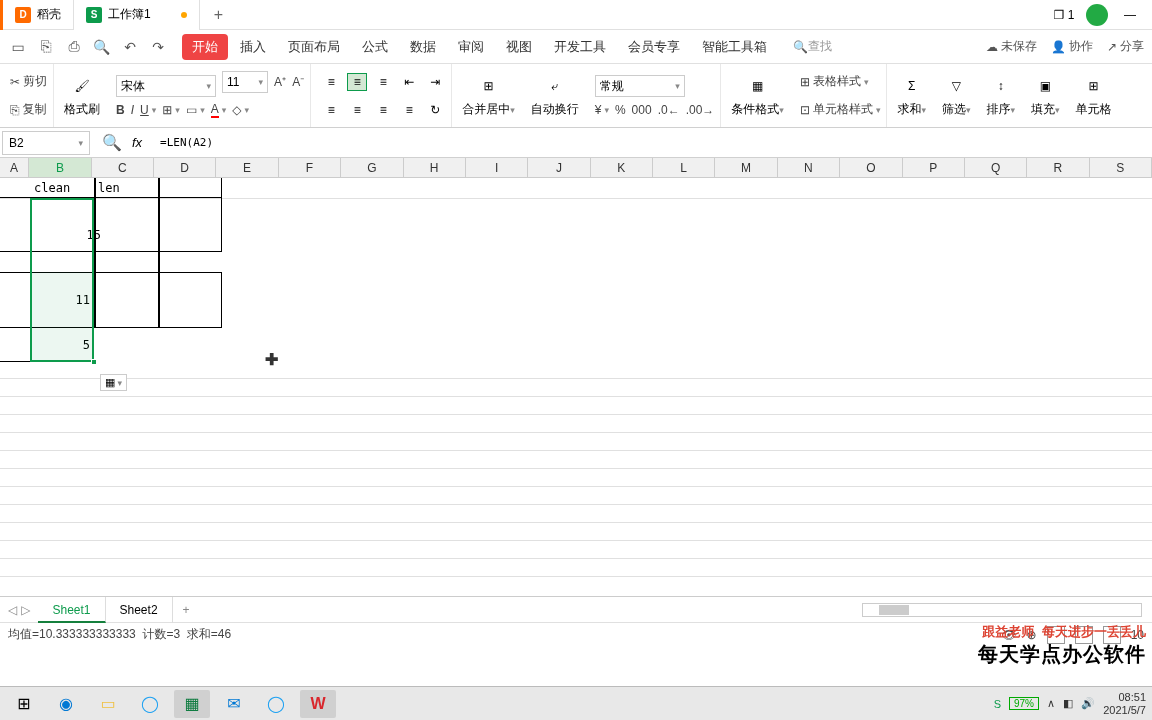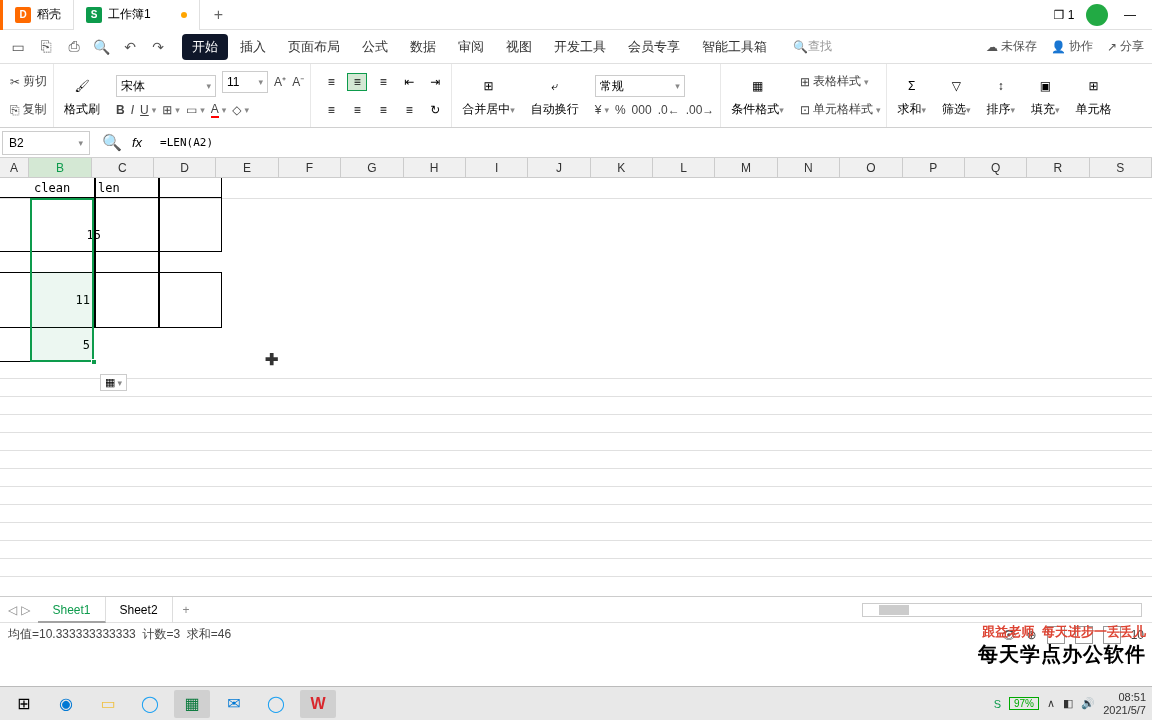--- a/index.html
+++ b/index.html
@@ -18,21 +18,21 @@
 .titlebar-right { margin-left: auto; display: flex; align-items: center; gap: 10px; padding-right: 10px; }
 .win-btn { width: 24px; height: 24px; display: flex; align-items: center; justify-content: center; font-size: 12px; }
 .avatar { width: 22px; height: 22px; border-radius: 50%; background: #2a4; }
 
 
 .menubar { height: 34px; display: flex; align-items: center; padding: 0 8px; gap: 4px; border-bottom: 1px solid #e0e0e0; }
 .qat { display: flex; gap: 8px; padding-right: 10px; }
 .qat-btn { width: 20px; height: 20px; color: #555; display: flex; align-items: center; justify-content: center; font-size: 14px; }
 .menu-tabs { display: flex; gap: 2px; }
 .menu-tab { padding: 4px 10px; font-size: 13px; color: #333; cursor: pointer; border-radius: 4px; }
-.menu-tab.active { background: #0f172a; color: #fff; }
+.menu-tab.active { background: #ef4444; color: #fff; }
 .search-bar { display: flex; align-items: center; margin-left: 12px; color: #999; font-size: 12px; }
 .menubar-right { margin-left: auto; display: flex; gap: 14px; font-size: 12px; color: #555; }
 .menubar-right span { display: flex; align-items: center; gap: 3px; }
 
 
 .ribbon { height: 64px; display: flex; align-items: center; padding: 0 4px; border-bottom: 1px solid #d0d0d0; gap: 4px; font-size: 12px; }
 .rgroup { display: flex; flex-direction: column; justify-content: center; height: 100%; padding: 0 6px; border-right: 1px solid #e8e8e8; }
 .rgroup-row { display: flex; align-items: center; gap: 6px; height: 28px; }
 .rbtn { display: flex; align-items: center; gap: 3px; color: #444; font-size: 12px; cursor: pointer; }
 .rbig { display: flex; flex-direction: column; align-items: center; justify-content: center; padding: 0 6px; gap: 2px; }
@@ -65,21 +65,21 @@
 .sel-border { position: absolute; border: 2px solid #0d9b4c; pointer-events: none; }
 .sel-fill { position: absolute; background: rgba(13,155,76,0.08); pointer-events: none; }
 .fill-handle { position: absolute; width: 6px; height: 6px; background: #0d9b4c; border: 1px solid #fff; }
 .autofill-btn { position: absolute; font-size: 11px; border: 1px solid #ccc; background: #fff; padding: 1px 4px; display: flex; align-items: center; gap: 2px; }
 .cursor-plus { position: absolute; font-size: 16px; color: #333; font-weight: bold; }
 
 
 .sheet-tabs { height: 26px; display: flex; align-items: center; border-top: 1px solid #ccc; font-size: 12px; }
 .sheet-nav { display: flex; gap: 4px; padding: 0 8px; color: #888; }
 .sheet-tab { padding: 0 14px; height: 26px; line-height: 26px; border-right: 1px solid #ddd; cursor: pointer; }
-.sheet-tab.active { color: #0d9b4c; border-bottom: 2px solid #a3a3a3; }
+.sheet-tab.active { color: #0d9b4c; border-bottom: 2px solid #15803d; }
 .sheet-add { padding: 0 10px; color: #888; }
 .sheet-scroll { margin-left: auto; width: 280px; height: 14px; border: 1px solid #ccc; margin-right: 10px; position: relative; }
 .sheet-scroll-thumb { position: absolute; left: 16px; width: 30px; top: 1px; bottom: 1px; background: #ccc; }
 
 
 .status-bar { height: 24px; display: flex; align-items: center; padding: 0 8px; font-size: 12px; color: #444; border-top: 1px solid #e0e0e0; }
 .status-right { margin-left: auto; display: flex; align-items: center; gap: 10px; }
 .view-btn { width: 18px; height: 18px; border: 1px solid #999; }
 
 

